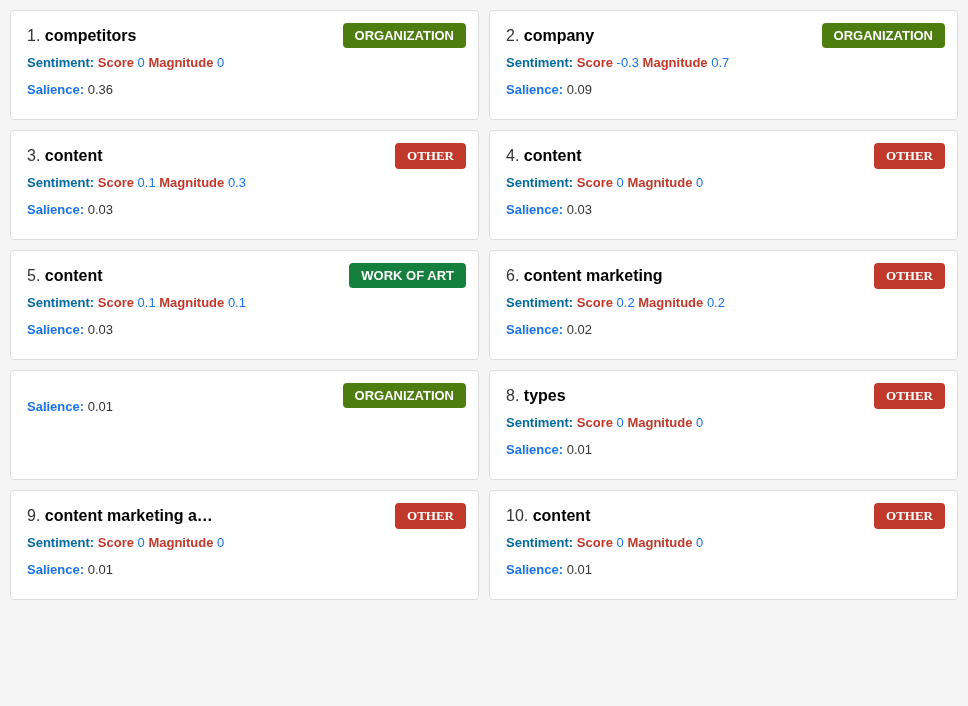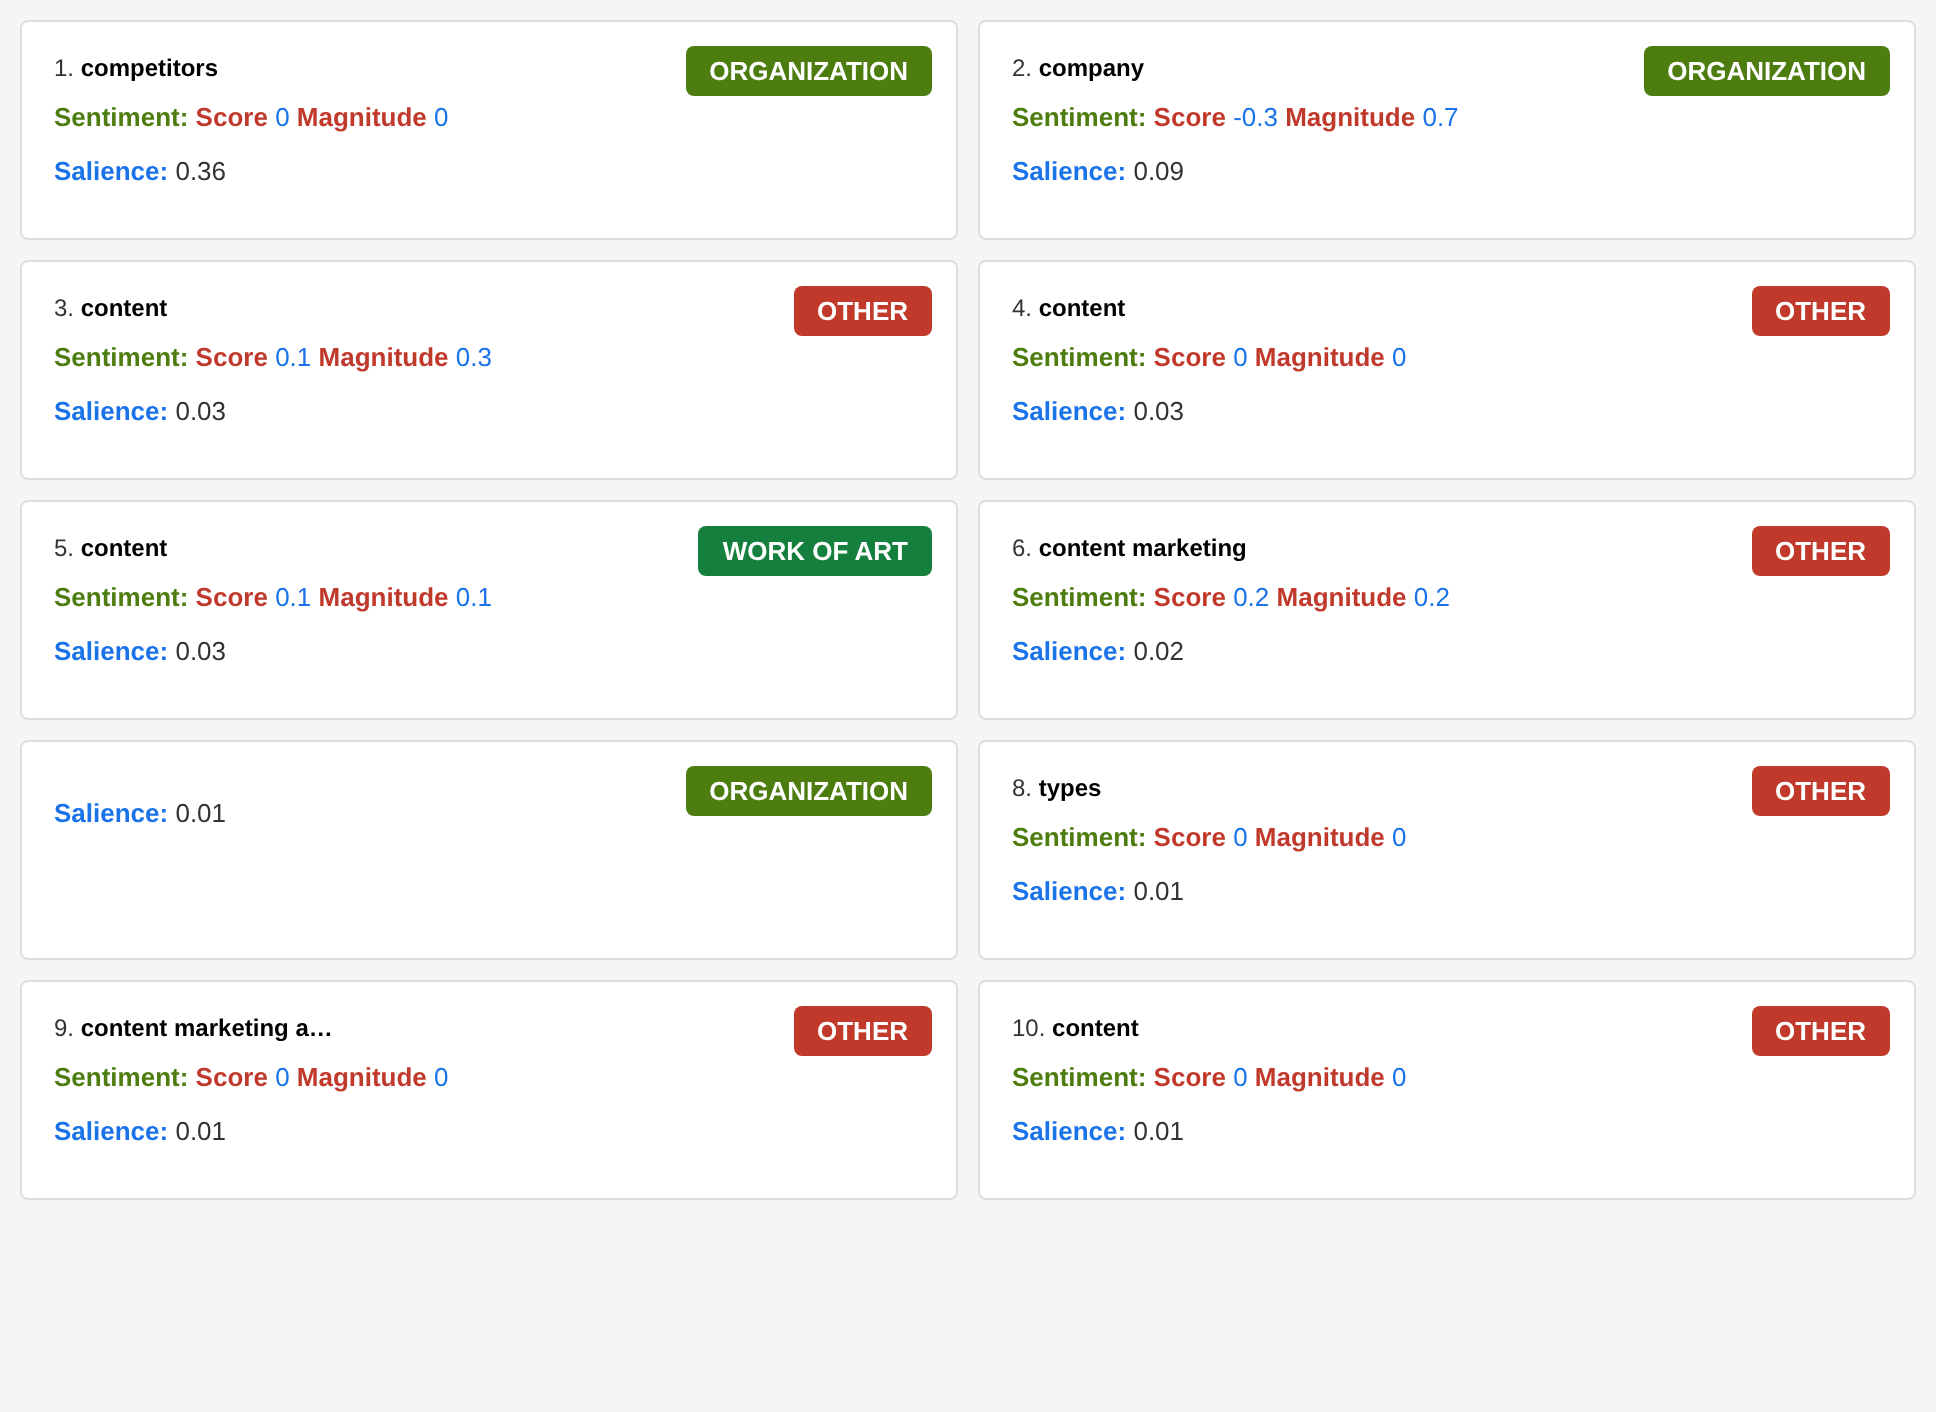--- a/index.html
+++ b/index.html
@@ -24,21 +24,21 @@
     .card {
       background: #fff;
       border: 1px solid #ddd;
       border-radius: 4px;
       padding: 16px;
       position: relative;
       min-height: 110px;
     }
 
     .card-title {
-      font-size: 12px;
+      font-size: 16px;
       color: #333;
       margin-bottom: 10px;
     }
 
     .card-title .entity-name {
       font-weight: bold;
       color: #000;
     }
 
     .card-badge {
@@ -52,35 +52,36 @@
       font-weight: bold;
       cursor: default;
     }
 
     .badge-organization {
       background-color: #4d7c0f;
     }
 
     .badge-other {
       background-color: #c0392b;
+      font-family: Liberation Serif, serif;
     }
 
     .badge-work-of-art {
       background-color: #15803d;
     }
 
     .sentiment-line {
       color: #1a73e8;
       margin-bottom: 4px;
       font-size: 13px;
     }
 
     .sentiment-line .label {
       font-weight: bold;
-      color: #4d7c0f;
+      color: #0369a1;
     }
 
     .sentiment-line .key {
       color: #c0392b;
       font-weight: bold;
     }
 
     .sentiment-line .value {
       color: #1a73e8;
     }

